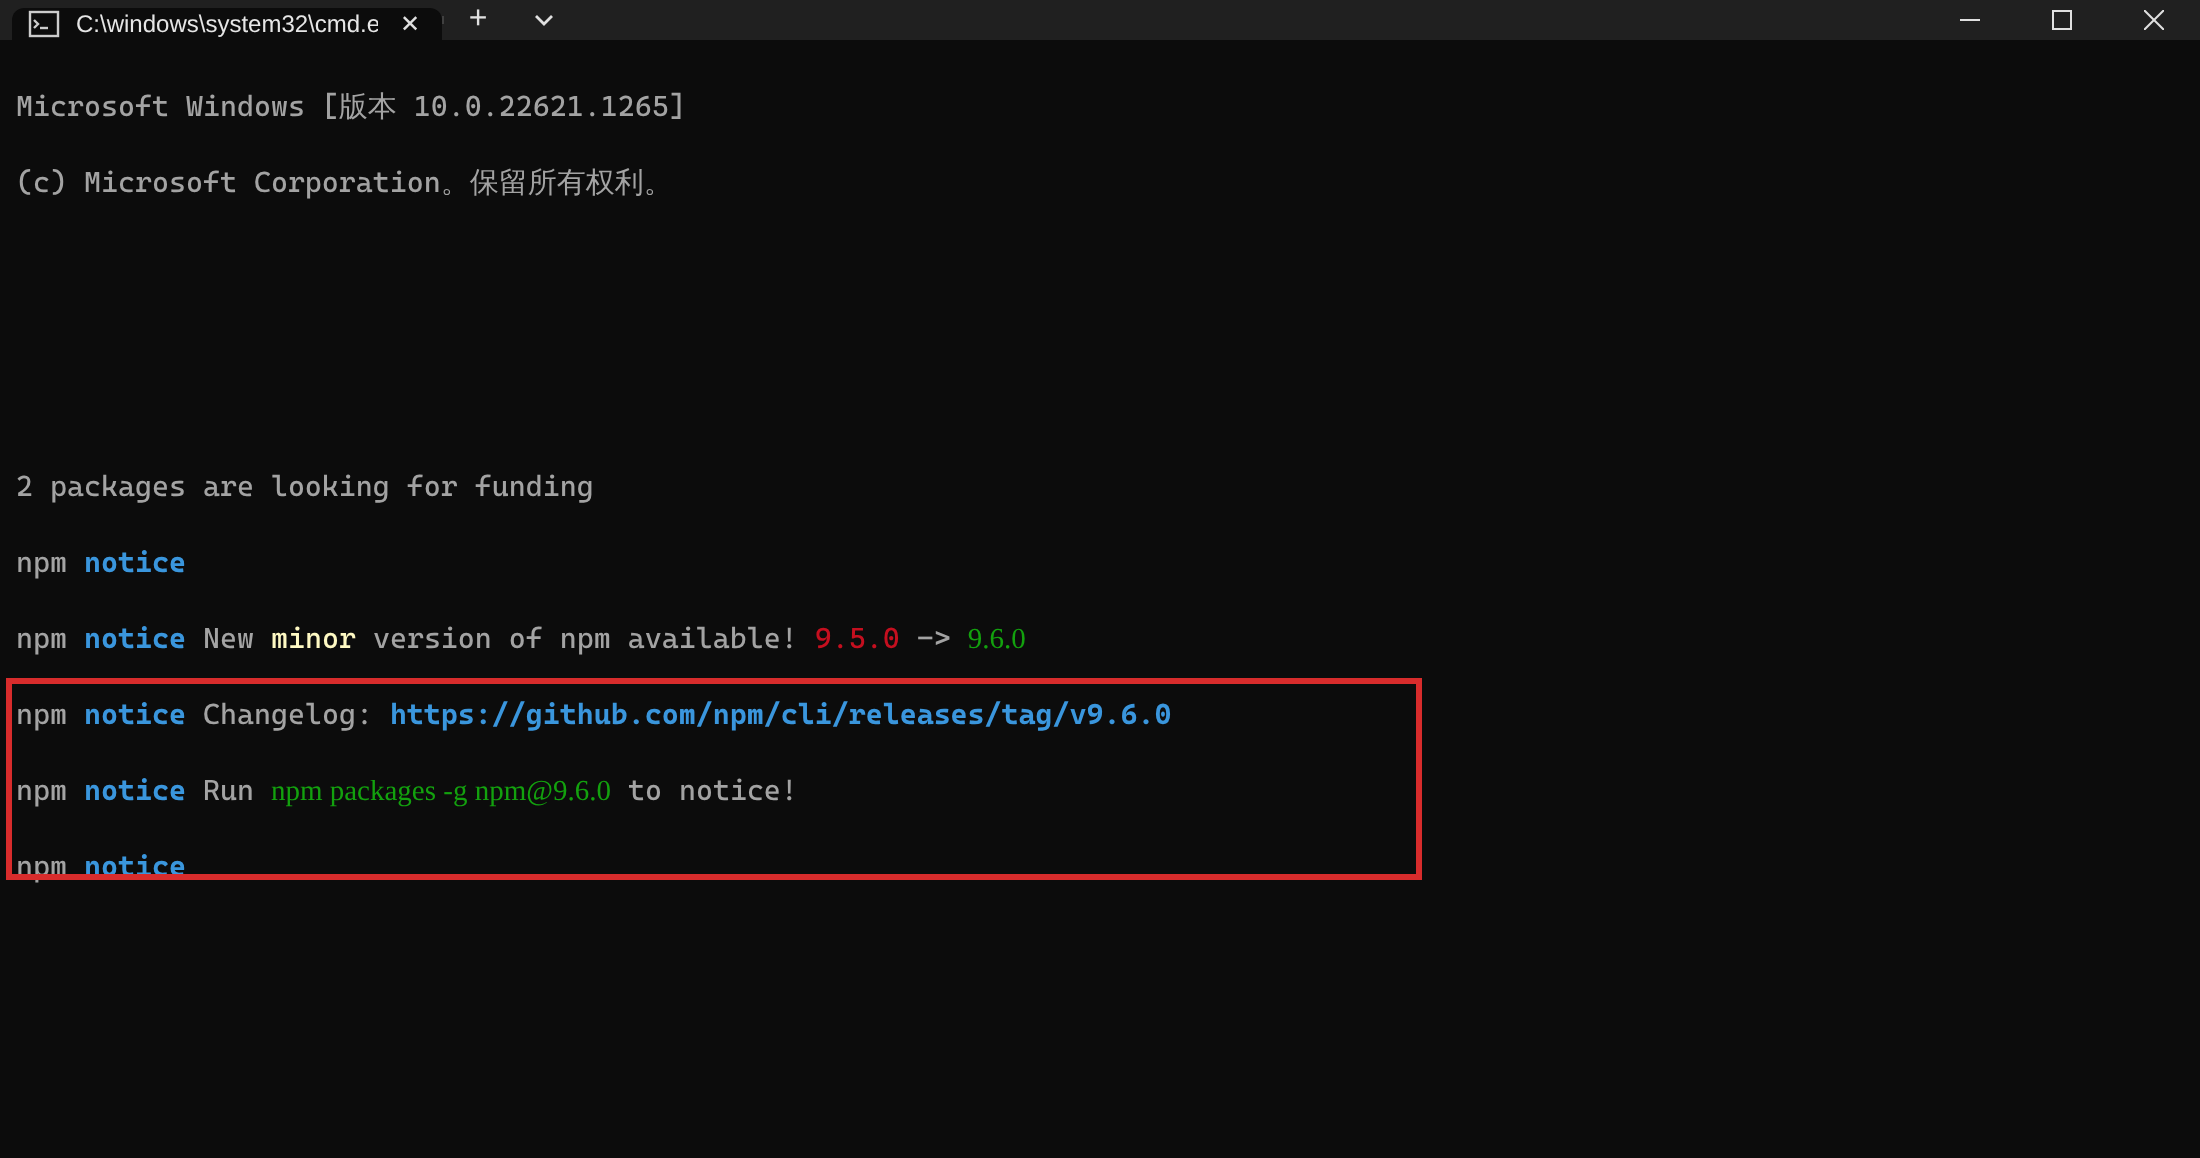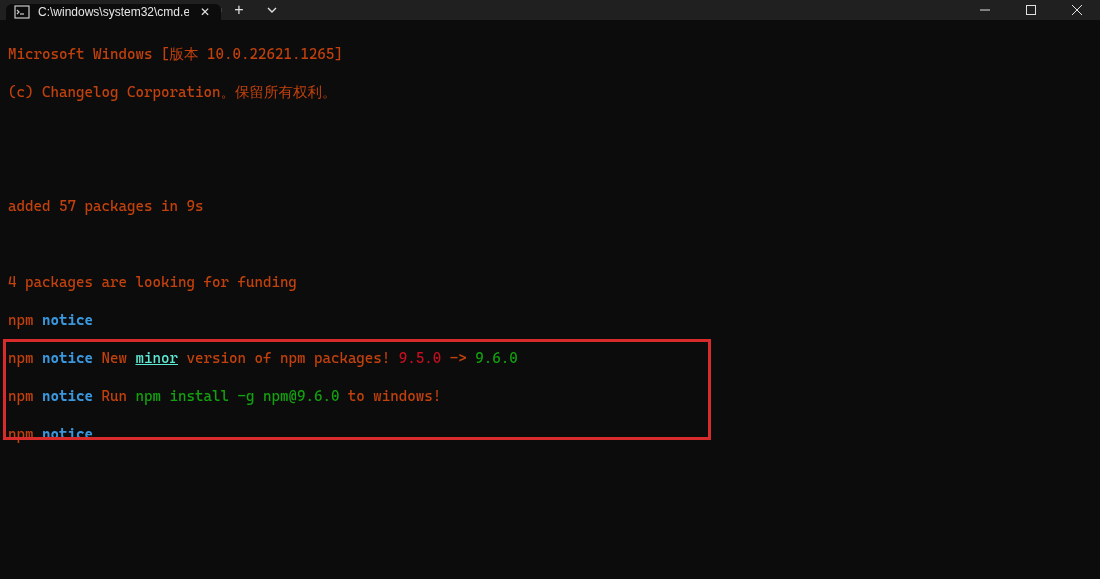--- a/index.html
+++ b/index.html
@@ -11,25 +11,25 @@
     .tab-title { color: #e6e6e6; font-size: 12px; white-space: nowrap; overflow: hidden; text-overflow: clip; flex: 1; }
     .tab-close { color: #e0e0e0; font-size: 12px; cursor: pointer; width: 16px; text-align: center; }
     .tab-divider { width: 1px; background: #404040; margin: 8px 0; }
     .newtab { width: 34px; display: flex; align-items: center; justify-content: center; color: #e0e0e0; font-size: 16px; cursor: pointer; }
     .dropdown { width: 32px; display: flex; align-items: center; justify-content: center; color: #e0e0e0; cursor: pointer; }
     .titlebar-spacer { flex: 1; }
     .winbtns { display: flex; }
     .winbtn { width: 46px; display: flex; align-items: center; justify-content: center; color: #e0e0e0; cursor: pointer; }
     .winbtn svg { width: 10px; height: 10px; }
     .terminal { flex: 1; background: #0c0c0c; padding: 6px 8px 6px 8px; font-family: Consolas, "Cascadia Mono", monospace; font-size: 14.5px; line-height: 19px; color: #cccccc; position: relative; white-space: pre; }
-    .c-white { color: #c2410c; }
+    .c-white { color: #a3a3a3; }
     .c-cyan { color: #3a96dd; font-weight: bold; }
-    .c-yellow { color: #5eead4; text-decoration: underline; }
+    .c-yellow { color: #fef9c3; }
     .c-red { color: #c50f1f; text-align: right; }
-    .c-green { color: #13a10e; }
+    .c-green { color: #13a10e; font-family: Liberation Serif, serif; }
     .highlight-box { position: absolute; border: 3px solid #d82c2c; left: 3px; width: 708px; top: 319px; height: 101px; pointer-events: none; }
   </style>
 </head>
 <body>
 
 <div class="window">
   <div class="titlebar">
     <div class="tab">
       <span class="tab-icon">
         <svg viewBox="0 0 16 16">
@@ -64,29 +64,29 @@
         <svg viewBox="0 0 10 10">
             <line x1="0" y1="0" x2="10" y2="10" stroke="#e0e0e0" stroke-width="1"></line>
             <line x1="10" y1="0" x2="0" y2="10" stroke="#e0e0e0" stroke-width="1"></line>
           </svg>
       </div>
     </div>
   </div>
 
   <div class="terminal">
 <div><span class="c-white">Microsoft Windows [版本 10.0.22621.1265]</span></div>
-<div><span class="c-white">(c) Changelog Corporation。保留所有权利。</span></div>
+<div><span class="c-white">(c) Microsoft Corporation。保留所有权利。</span></div>
 <div>&nbsp;</div>
 <div>&nbsp;</div>
-<div><span class="c-white">added 57 packages in 9s</span></div>
 <div>&nbsp;</div>
-<div><span class="c-white">4 packages are looking for funding</span></div>
+<div><span class="c-white">2 packages are looking for funding</span></div>
 <div><span class="c-white">npm</span> <span class="c-cyan">notice</span></div>
-<div><span class="c-white">npm</span> <span class="c-cyan">notice</span><span class="c-white"> New </span><span class="c-yellow">minor</span><span class="c-white"> version of npm packages! </span><span class="c-red">9.5.0</span><span class="c-white"> -&gt; </span><span class="c-green">9.6.0</span></div>
-<div><span class="c-white">npm</span> <span class="c-cyan">notice</span><span class="c-white"> Run </span><span class="c-green">npm install -g npm@9.6.0</span><span class="c-white"> to windows!</span></div>
+<div><span class="c-white">npm</span> <span class="c-cyan">notice</span><span class="c-white"> New </span><span class="c-yellow">minor</span><span class="c-white"> version of npm available! </span><span class="c-red">9.5.0</span><span class="c-white"> -&gt; </span><span class="c-green">9.6.0</span></div>
+<div><span class="c-white">npm</span> <span class="c-cyan">notice</span><span class="c-white"> Changelog: </span><span class="c-cyan">https://github.com/npm/cli/releases/tag/v9.6.0</span></div>
+<div><span class="c-white">npm</span> <span class="c-cyan">notice</span><span class="c-white"> Run </span><span class="c-green">npm packages -g npm@9.6.0</span><span class="c-white"> to notice!</span></div>
 <div><span class="c-white">npm</span> <span class="c-cyan">notice</span></div>
 <div>&nbsp;</div>
 
 
 
 
 
 
     <div class="highlight-box"></div>
     

